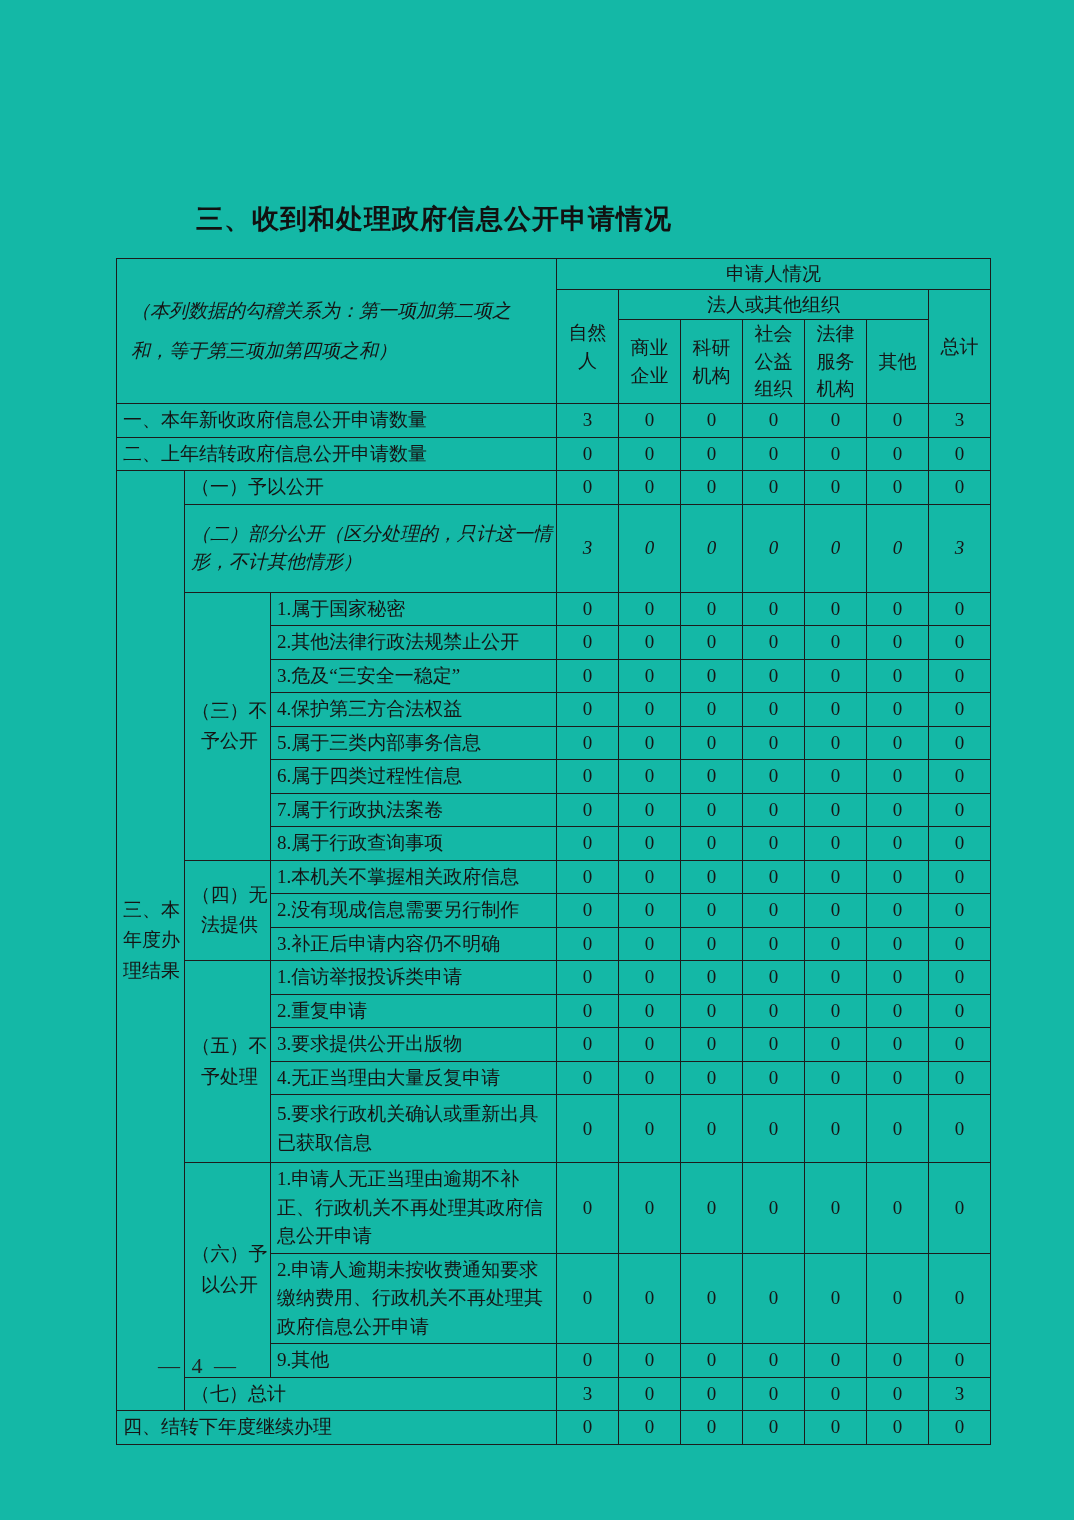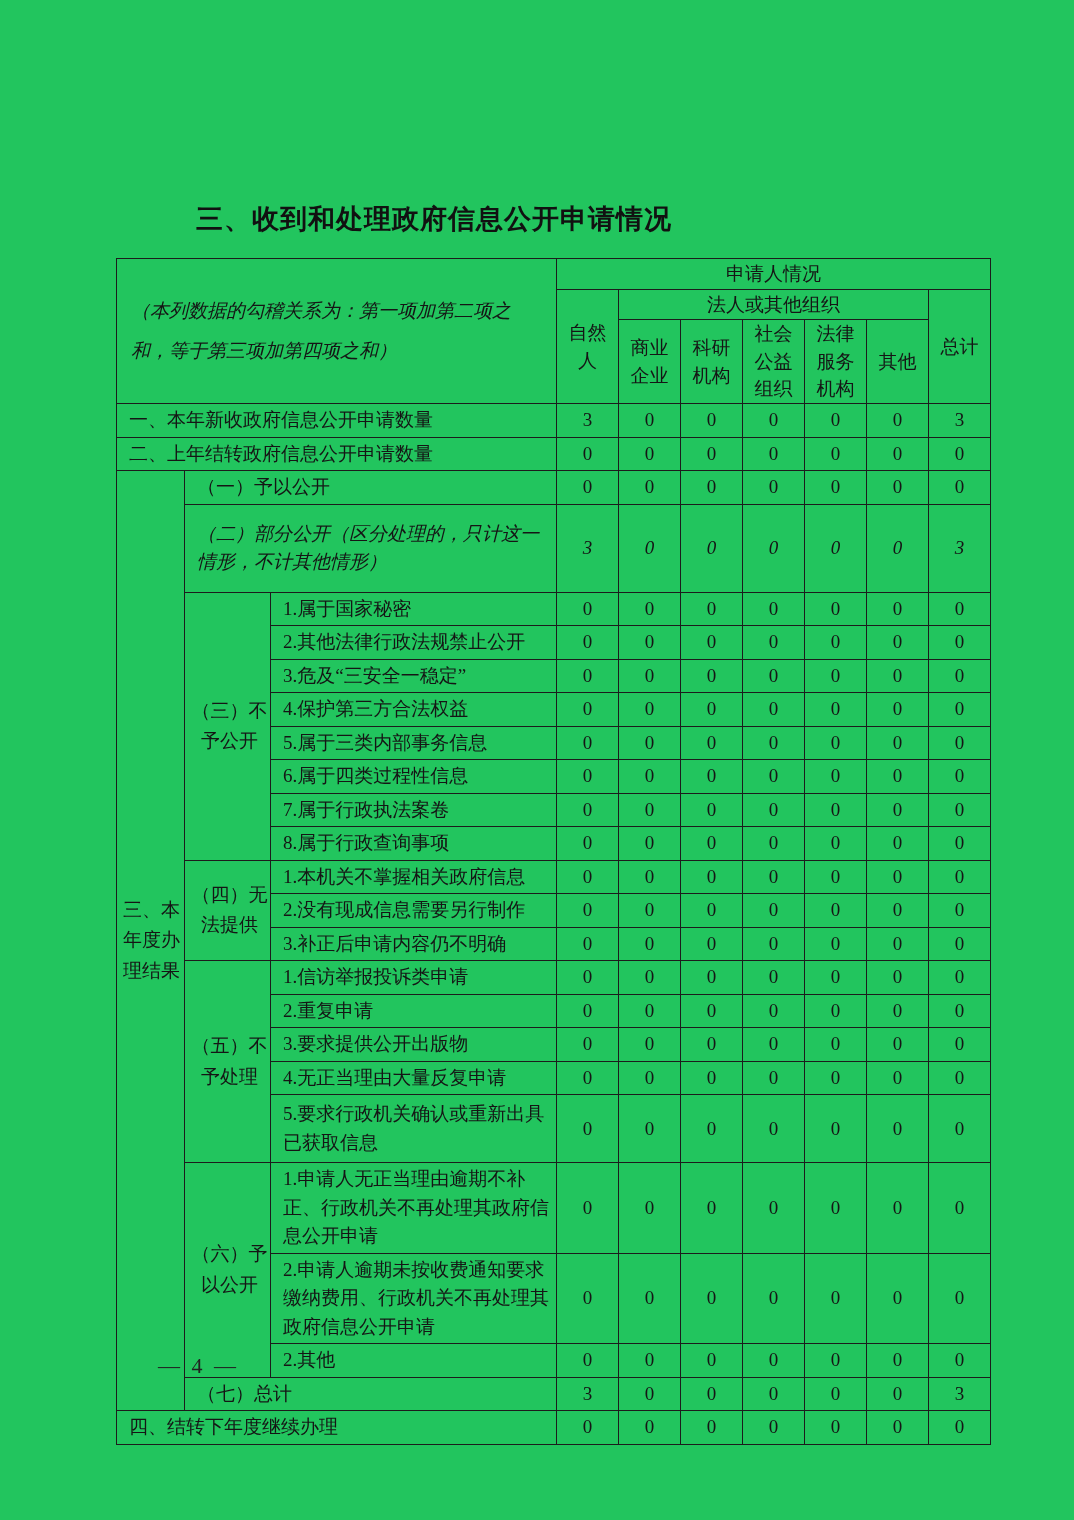--- a/index.html
+++ b/index.html
@@ -2,21 +2,21 @@
 <html><head>
 <meta charset="utf-8">
 <style>
   * { margin:0; padding:0; box-sizing:border-box; }
   html,body { background:#ffffff; }
   body {
     width:1074px; height:1520px;
     font-family:"Liberation Serif", serif;
     color:#151515;
   }
-  .page { position:relative; width:1074px; height:1520px; background:#22c55e; overflow:hidden; }
+  .page { position:relative; width:1074px; height:1520px; background:#14b8a6; overflow:hidden; }
   .title {
     position:absolute; left:196px; top:201px;
     font-family:"Liberation Sans", sans-serif;
     font-size:27px; font-weight:700; letter-spacing:1px;
     color:#111;
   }
   table.report {
     position:absolute; left:116px; top:258px;
     width:874px;
     border-collapse:collapse; table-layout:fixed;
@@ -42,21 +42,21 @@
     vertical-align:middle;
   }
   
   tbody tr { height:29px; }
   tr.r2  { height:88px;font-style:italic; }
   tr.r55 { height:68px; }
   tr.r61 { height:86px; }
   tr.r62 { height:90px; }
   td.lab {
     text-align:left;
-    padding:2px 4px 2px 12px;
+    padding:2px 4px 2px 6px;
     line-height:1.5;
   }
   td.colA {
     text-align:center;
     padding:2px 3px 2px 5px;
     line-height:1.6;
     vertical-align:middle;
   }
   td.colB {
     text-align:center;
@@ -334,21 +334,21 @@
         <td class="lab">2.申请人逾期未按收费通知要求缴纳费用、行政机关不再处理其政府信息公开申请</td>
       <td class="v">0</td>
           <td class="v">0</td>
           <td class="v">0</td>
           <td class="v">0</td>
           <td class="v">0</td>
           <td class="v">0</td>
           <td class="v">0</td>
         </tr>
       <tr>
-        <td class="lab">2.其他</td>
+        <td class="lab">9.其他</td>
       <td class="v">0</td>
           <td class="v">0</td>
           <td class="v">0</td>
           <td class="v">0</td>
           <td class="v">0</td>
           <td class="v">0</td>
           <td class="v">0</td>
         </tr>
 
       <tr>

